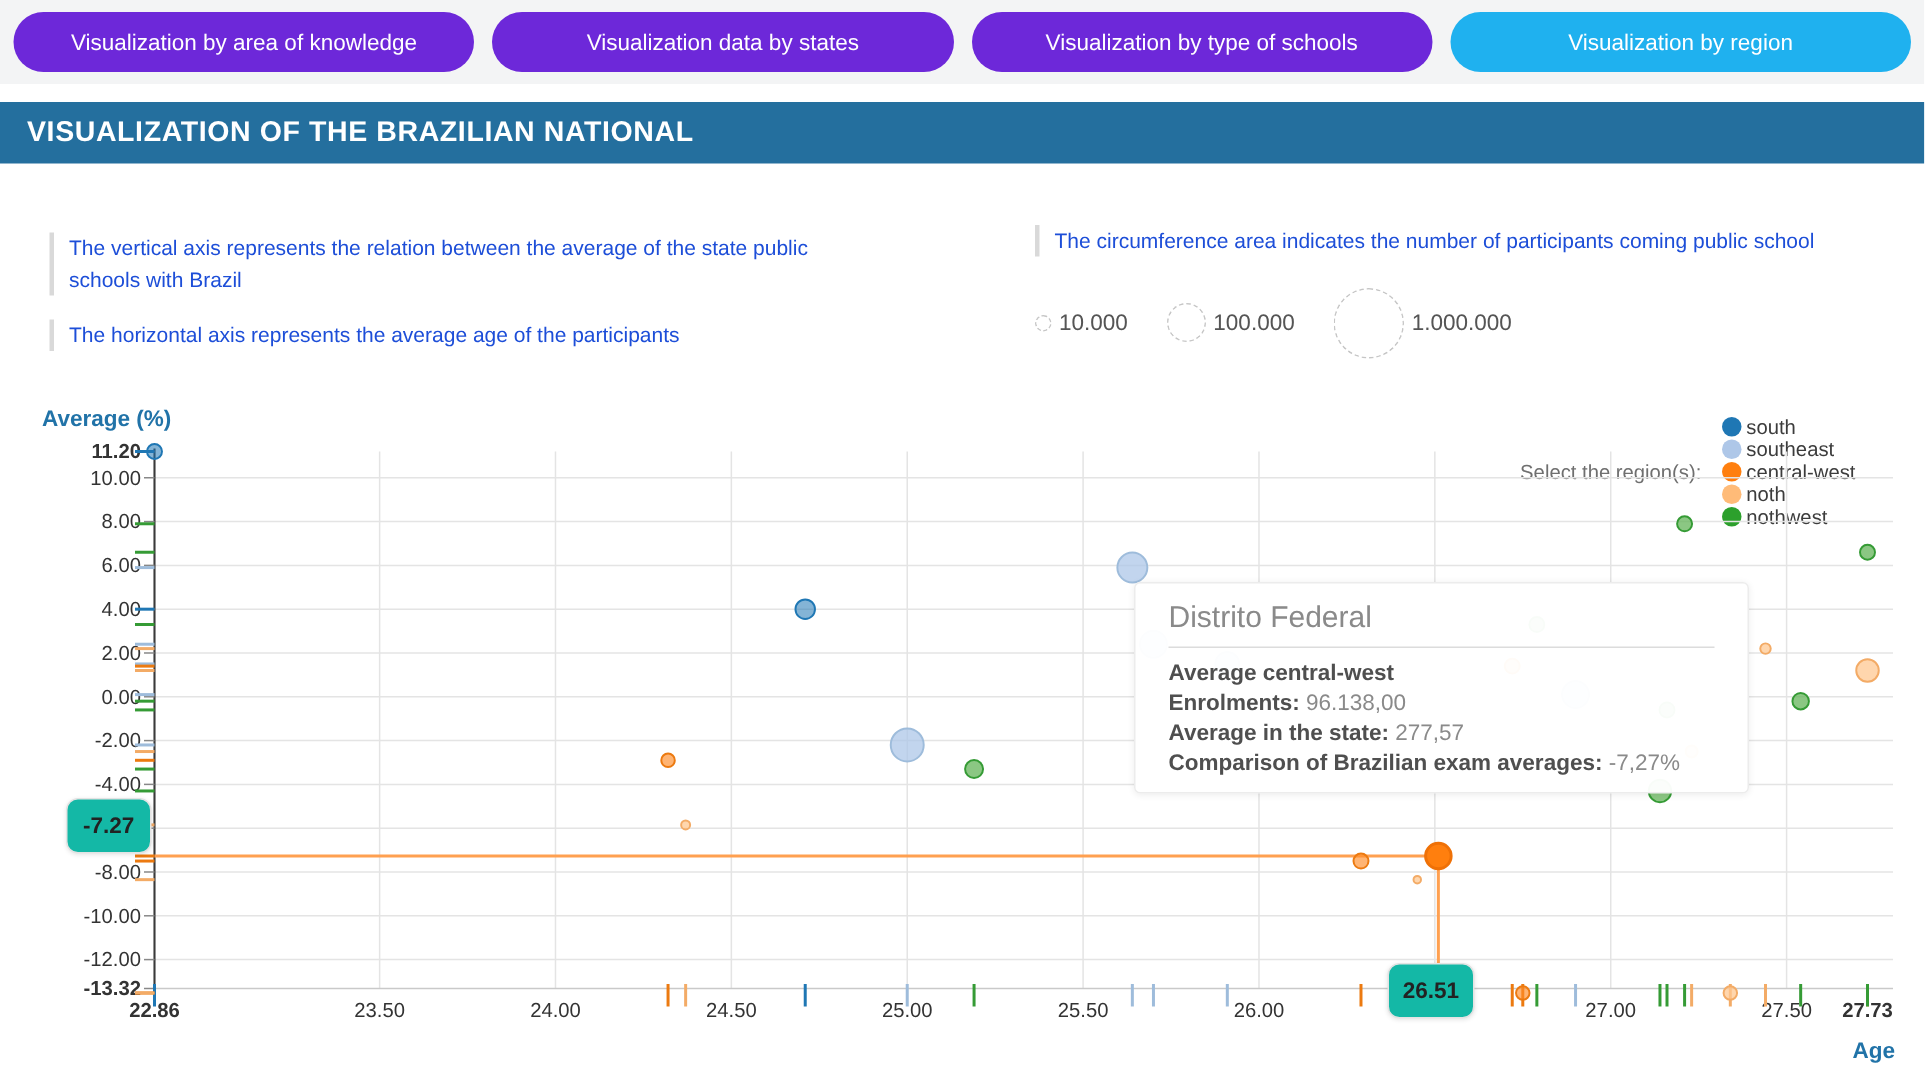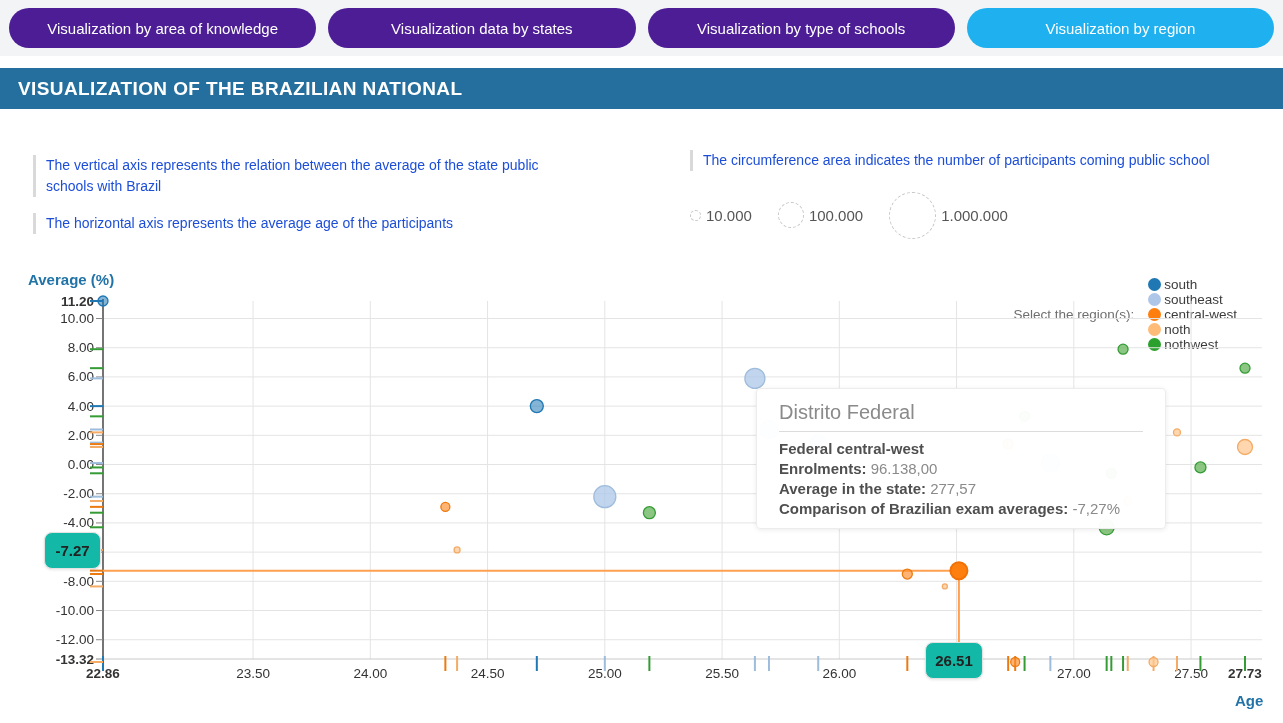--- a/index.html
+++ b/index.html
@@ -2,21 +2,21 @@
 <html><head>
 <meta charset="utf-8">
 <style>
   * { margin:0; padding:0; box-sizing:border-box; }
   html,body { background:#fff; font-family:"Liberation Sans", sans-serif; }
   .page { position:relative; width:1283px; height:723px; background:#fff; overflow:hidden; }
 
   
   .tabs-bar { position:absolute; top:0; left:0; width:1283px; height:56px;
               background:#f3f4f5; display:flex; align-items:center; gap:12px; padding:0 9px; }
-  .tab { flex:1; height:40px; border-radius:20px; background:#4c1d95; color:#fff;
+  .tab { flex:1; height:40px; border-radius:20px; background:#6d28d9; color:#fff;
          font-size:15px; display:flex; align-items:center; justify-content:center;
          cursor:pointer; border:none; white-space:nowrap; }
   .tab.active { background:#1fb1ef; }
 
   
   .header-bar { position:absolute; top:68px; left:0; width:1283px; height:41px;
                 background:#246f9e; color:#fff; display:flex; align-items:center;
                 padding-left:18px; font-size:19px; font-weight:700; letter-spacing:.4px; }
 
   
@@ -266,21 +266,21 @@
         <circle cx="958.9137577002056" cy="302.6680261011419" r="8.5" fill="#ff7f0e" stroke="#ef7107" stroke-width="2"></circle>
       </svg>
 
     <div class="val-box" id="ybox">-7.27</div>
     <div class="val-box" id="xbox">26.51</div>
 
     <div class="tooltip">
       <h2>Distrito Federal</h2>
       <hr>
       <div class="tt-line">
-        <b>Federal central-west</b>
+        <b>Average central-west</b>
       </div>
       <div id="tt-rows">
           <div class="tt-line"><b>Enrolments:</b> 96.138,00</div>
           <div class="tt-line"><b>Average in the state:</b> 277,57</div>
           <div class="tt-line"><b>Comparison of Brazilian exam averages:</b> -7,27%</div>
         </div>
     </div>
 
     <div class="axis-title" id="age-title">Age</div>
   </div>

